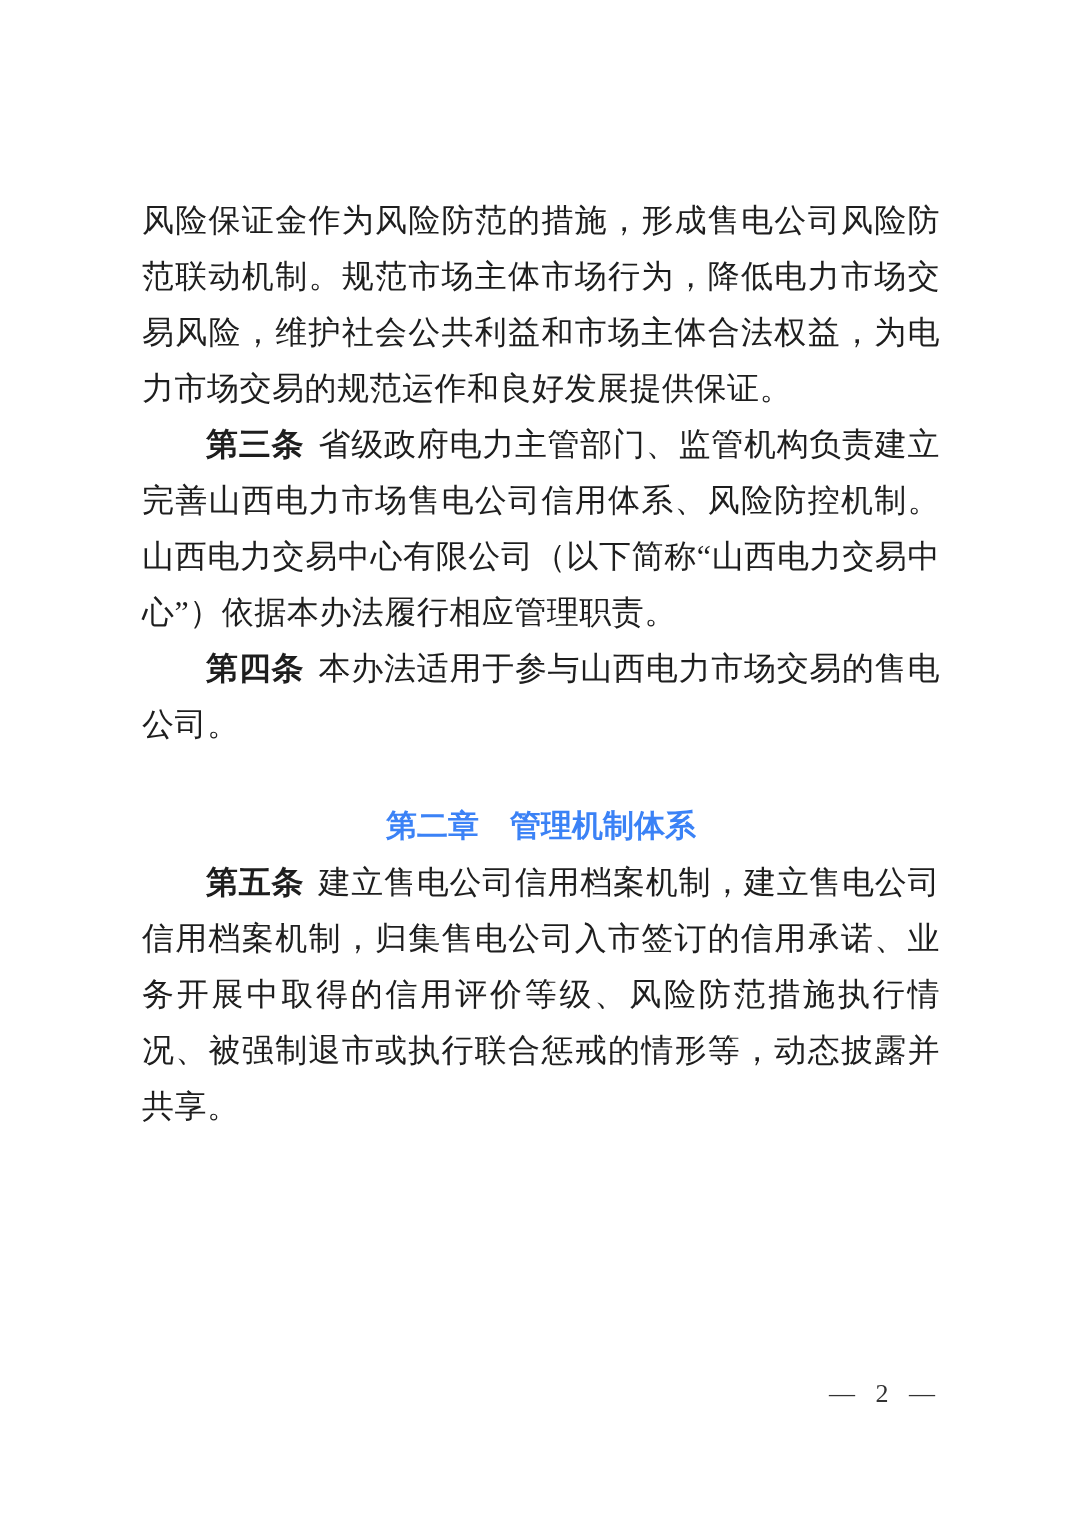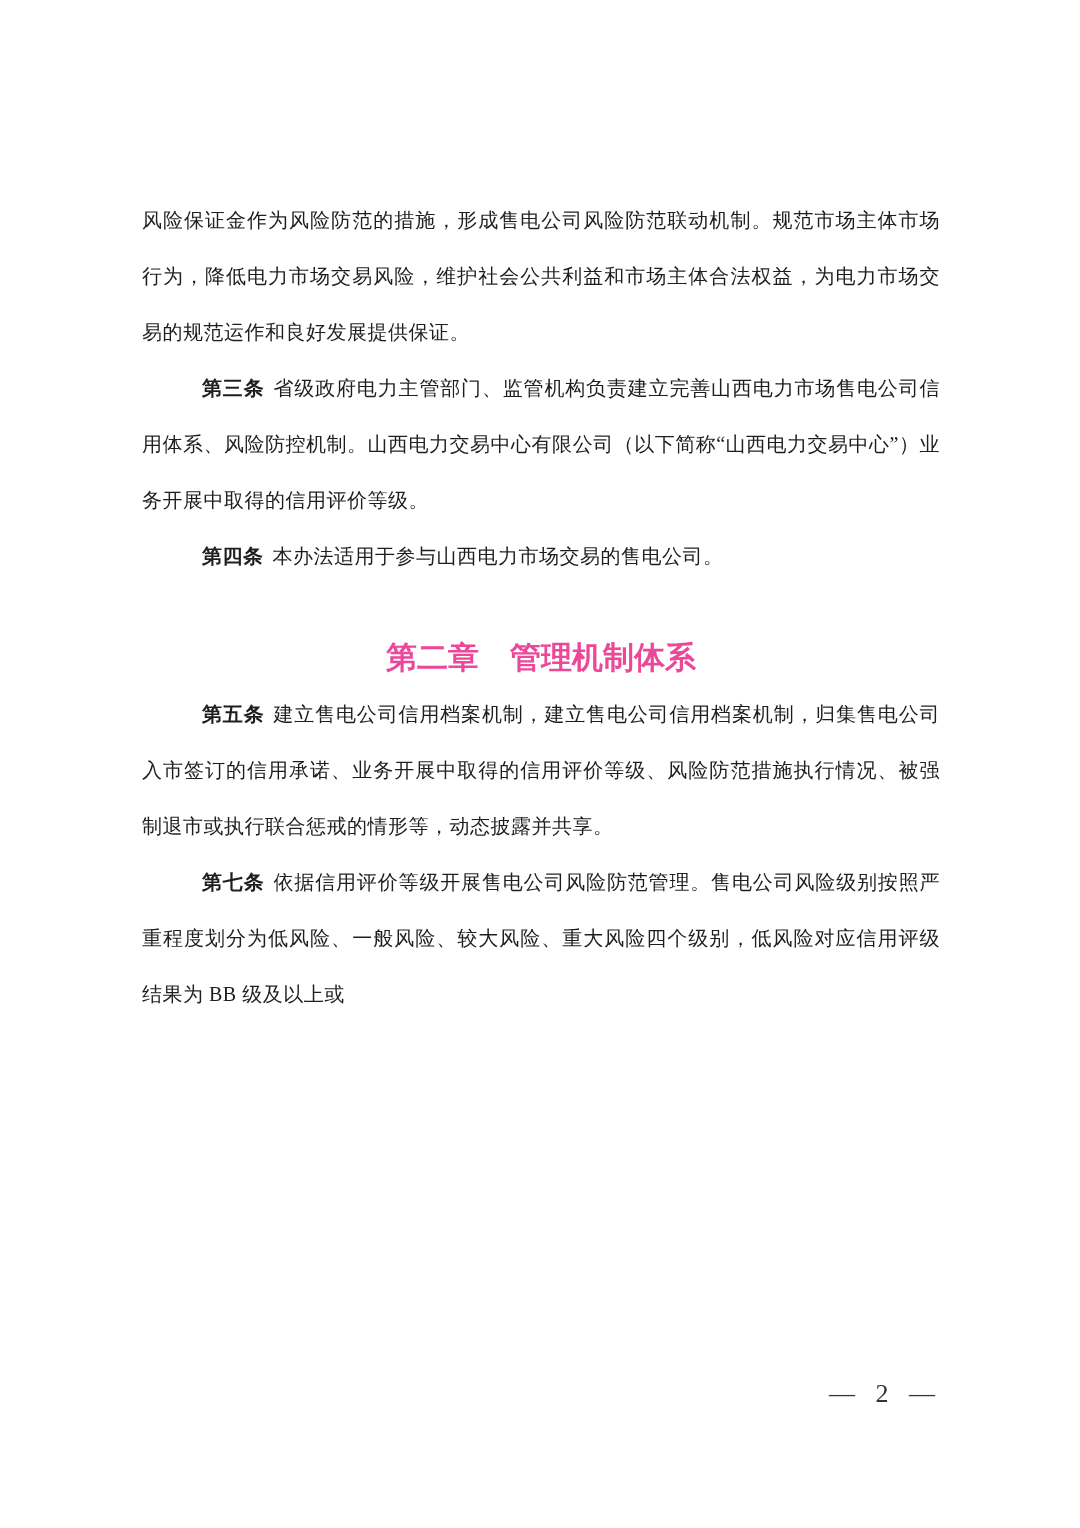--- a/index.html
+++ b/index.html
@@ -13,41 +13,40 @@
     overflow: hidden;
   }
   .content {
     position: absolute;
     left: 142px;
     top: 192px;
     width: 798px;
   }
   p.doc {
     margin: 0;
-    font-size: 20px;
+    font-size: 32px;
     line-height: 56px;
     letter-spacing: 0.5px;
     text-align: justify;
     text-justify: inter-ideograph;
   }
   p.indent { text-indent: 2em; }
   .lead {
     font-weight: 700;
     font-family: Liberation Serif, serif;
     margin-right: 0.45em;
-    margin-left: 20px;
   }
   .chapter {
     margin: 46px 0 0 0;
     font-size: 31px;
     line-height: 56px;
     font-weight: 700;
     text-align: center;
     font-family: "Liberation Sans", "DejaVu Sans", sans-serif;
-    color: #ec4899;
+    color: #3b82f6;
   }
   .chapter .gap { display: inline-block; width: 1em; }
   .footer {
     position: absolute;
     top: 1378px;
     right: 142px;
     font-size: 26px;
     line-height: 32px;
     color: #333333;
     letter-spacing: 3px;
@@ -56,27 +55,26 @@
   }
 </style>
 </head>
 <body>
 
 <div class="page">
   <div class="content">
 
     <p class="doc">风险保证金作为风险防范的措施，形成售电公司风险防范联动机制。规范市场主体市场行为，降低电力市场交易风险，维护社会公共利益和市场主体合法权益，为电力市场交易的规范运作和良好发展提供保证。</p>
 
-    <p class="doc indent"><span class="lead">第三条</span><span>省级政府电力主管部门、监管机构负责建立完善山西电力市场售电公司信用体系、风险防控机制。山西电力交易中心有限公司（以下简称“山西电力交易中心”）业务开展中取得的信用评价等级。</span></p>
+    <p class="doc indent"><span class="lead">第三条</span><span>省级政府电力主管部门、监管机构负责建立完善山西电力市场售电公司信用体系、风险防控机制。山西电力交易中心有限公司（以下简称“山西电力交易中心”）依据本办法履行相应管理职责。</span></p>
 
     <p class="doc indent"><span class="lead">第四条</span><span>本办法适用于参与山西电力市场交易的售电公司。</span></p>
 
     <div class="chapter"><span>第二章</span><span class="gap"></span><span>管理机制体系</span></div>
 
     <p class="doc indent"><span class="lead">第五条</span><span>建立售电公司信用档案机制，建立售电公司信用档案机制，归集售电公司入市签订的信用承诺、业务开展中取得的信用评价等级、风险防范措施执行情况、被强制退市或执行联合惩戒的情形等，动态披露并共享。</span></p>
 
 
-    <p class="doc indent"><span class="lead">第七条</span><span>依据信用评价等级开展售电公司风险防范管理。售电公司风险级别按照严重程度划分为低风险、一般风险、较大风险、重大风险四个级别，低风险对应信用评级结果为 BB 级及以上或</span></p>
 
   </div>
 
   <div class="footer">— 2 —</div>
 </div>
 
 </body></html>

